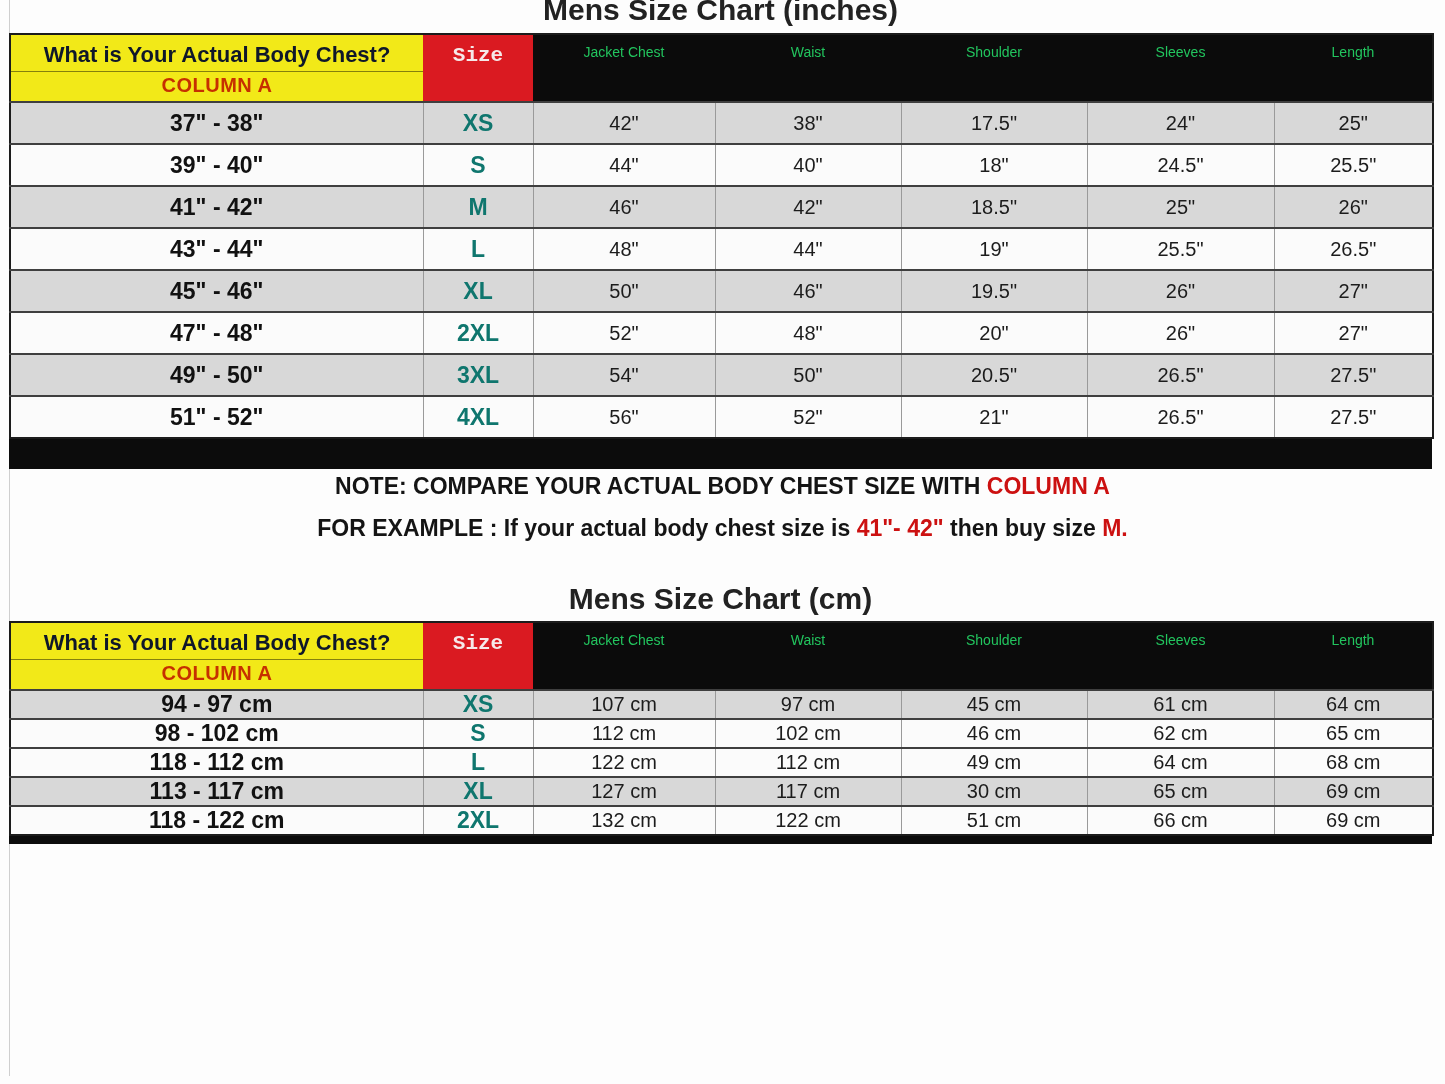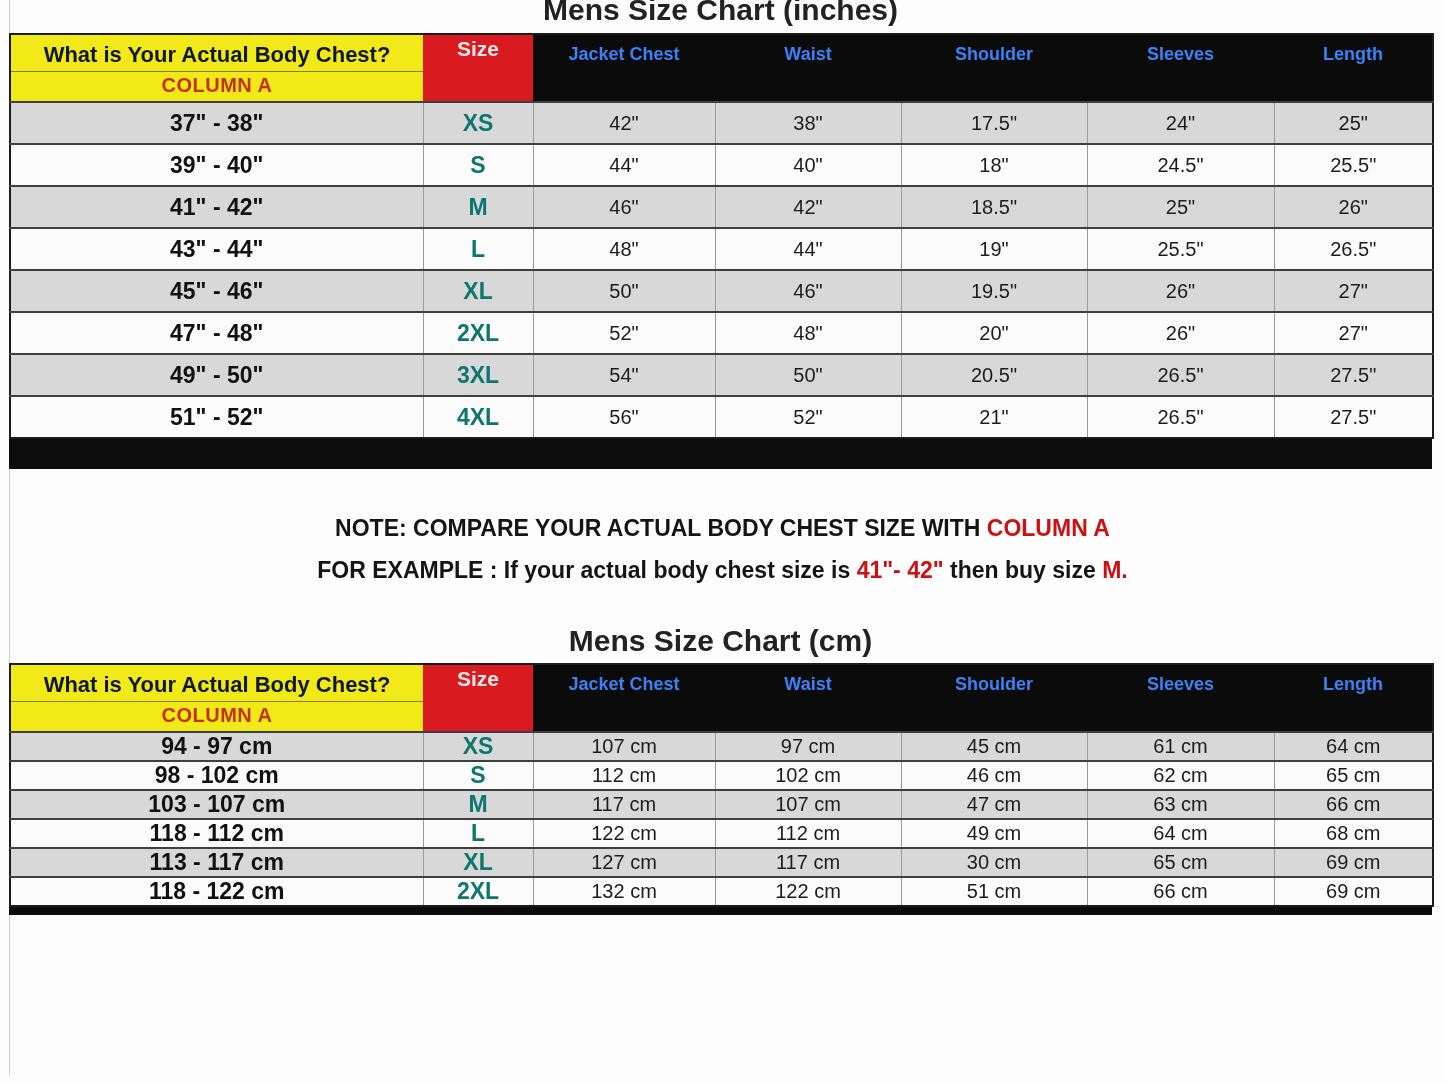--- a/index.html
+++ b/index.html
@@ -45,25 +45,25 @@
     font-size: 22px; font-weight: bold; color: #0f172a; text-align: center;
   }
   .col-a-label {
     height: 30px; line-height: 27px;
     border-top: 1px solid rgba(0,0,0,0.45);
     font-size: 20px; font-weight: bold; color: var(--column-a-red, #c63000);
     text-align: center; letter-spacing: 0.5px;
   }
   th.col-size {
     background: var(--red, #da1a21); color: #f6e9e9;
-    font-size: 21px; padding-top: 2px; text-align: center;
+    font-size: 21px; padding-top: 9px; text-align: center; font-family: Liberation Mono, monospace;
   }
   th.col-dark {
-    background: var(--header-black, #0b0b0b); color: #3b82f6;
-    font-size: 18px; font-weight: 700; padding-top: 9px; text-align: center;
+    background: var(--header-black, #0b0b0b); color: #22c55e;
+    font-size: 14px; font-weight: 400; padding-top: 9px; text-align: center;
   }
 
   tbody td {
     text-align: center; vertical-align: middle;
     border-top: 2px solid #3f3f3f;
     border-left: 1px solid #9a9a9a;
     color: #1c1c1c;
   }
   tbody td:first-child { border-left: none; }
   .table-in tbody td { height: 42px; }
@@ -77,21 +77,21 @@
   .black-bar {
     width: 1423px; margin-left: 9px; height: 30px;
     background: #0c0c0c; position: relative; z-index: 1;
   }
   .bottom-strip {
     width: 1423px; margin-left: 9px; height: 8px;
     background: #0c0c0c; position: relative; z-index: 1;
   }
 
   .note {
-    margin-top: 42px; width: 1445px;
+    width: 1445px;
     text-align: center; font-weight: bold; font-size: 23px; color: #141414;
     position: relative; z-index: 1;
   }
   .note-line { line-height: 34px; margin-bottom: 8px; }
   .red { color: var(--note-red, #cc1111); }
 </style>
 </head>
 <body>
 
 <div class="page">
@@ -248,29 +248,20 @@
         </tr>
         <tr class="row-w">
           <td class="cell-chest">98 - 102 cm</td>
           <td class="cell-size">S</td>
           <td class="cell-val">112 cm</td>
           <td class="cell-val">102 cm</td>
           <td class="cell-val">46 cm</td>
           <td class="cell-val">62 cm</td>
           <td class="cell-val">65 cm</td>
         </tr>
-        <tr class="row-g">
-          <td class="cell-chest">103 - 107 cm</td>
-          <td class="cell-size">M</td>
-          <td class="cell-val">117 cm</td>
-          <td class="cell-val">107 cm</td>
-          <td class="cell-val">47 cm</td>
-          <td class="cell-val">63 cm</td>
-          <td class="cell-val">66 cm</td>
-        </tr>
         <tr class="row-w">
           <td class="cell-chest">118 - 112 cm</td>
           <td class="cell-size">L</td>
           <td class="cell-val">122 cm</td>
           <td class="cell-val">112 cm</td>
           <td class="cell-val">49 cm</td>
           <td class="cell-val">64 cm</td>
           <td class="cell-val">68 cm</td>
         </tr>
         <tr class="row-g">

